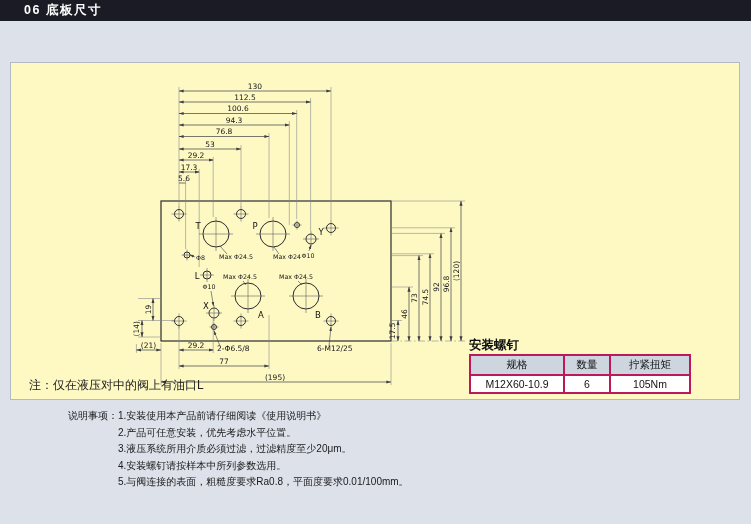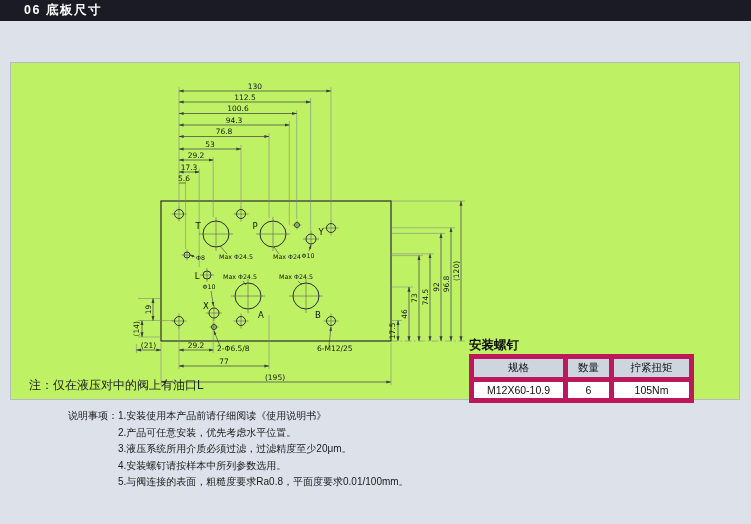--- a/index.html
+++ b/index.html
@@ -11,39 +11,39 @@
     color: #1a1a1a;
   }
   .header-bar {
     position: absolute; top: 0; left: 0; right: 0; height: 21px;
     background: #1b1b26; color: #ffffff;
     display: flex; align-items: center; padding-left: 24px;
     font-size: 12.5px; font-weight: bold; letter-spacing: 1.5px;
   }
   .panel {
     position: absolute; left: 10px; top: 62px; width: 730px; height: 338px;
-    background: #bef264; border: 1px solid #b4bac5;
+    background: #fef9c3; border: 1px solid #b4bac5;
   }
   .drawing-svg { position: absolute; left: 0; top: 0; }
   .drawing-svg text { font-family: "DejaVu Sans", "Liberation Sans", sans-serif; }
   .dim-text { font-size: 7.5px; fill: #15151a; }
   .small-text { font-size: 6.3px; fill: #15151a; }
   .port-text { font-size: 8.5px; fill: #0e0e12; }
   .outline { fill: none; stroke: #2b2b30; stroke-width: 1.2; }
   .feat { fill: none; stroke: #2b2b30; stroke-width: 1; }
   .cross { stroke: #55565c; stroke-width: 0.55; }
   .thin { stroke: #7d8088; stroke-width: 0.55; fill: none; }
   .dashed { stroke-dasharray: 7 2.5 1.5 2.5; }
   .dim { stroke: #3c3d44; stroke-width: 0.7; }
   .leader { stroke: #3c3d44; stroke-width: 0.6; }
   .screw-block { position: absolute; left: 458px; top: 274px; }
   .screw-title { font-size: 12.5px; font-weight: bold; margin-bottom: 0; color: #111; }
   .screw-table { border-collapse: collapse; font-size: 10.5px; color: #111; background: #fff; }
   .screw-table th, .screw-table td {
-    border: 5px solid #be185d; text-align: center; padding: 2px 4px; height: 15px;
+    border: 2px solid #be185d; text-align: center; padding: 2px 4px; height: 15px;
   }
   .screw-table th { background: #cdd5df; font-weight: normal; }
   .col-spec { width: 94px; } .col-qty { width: 46px; } .col-torque { width: 80px; }
   .note { position: absolute; left: 18px; bottom: 5px; font-size: 12px; color: #222; }
   .instructions {
     position: absolute; left: 68px; top: 408px;
     display: flex; font-size: 10px; line-height: 16.5px; color: #1a1a1a;
   }
   .ins-label { white-space: nowrap; }
   .ins-item { white-space: nowrap; }

